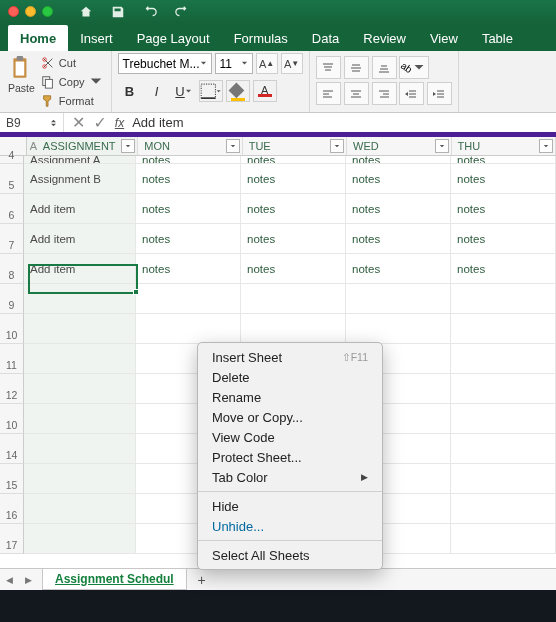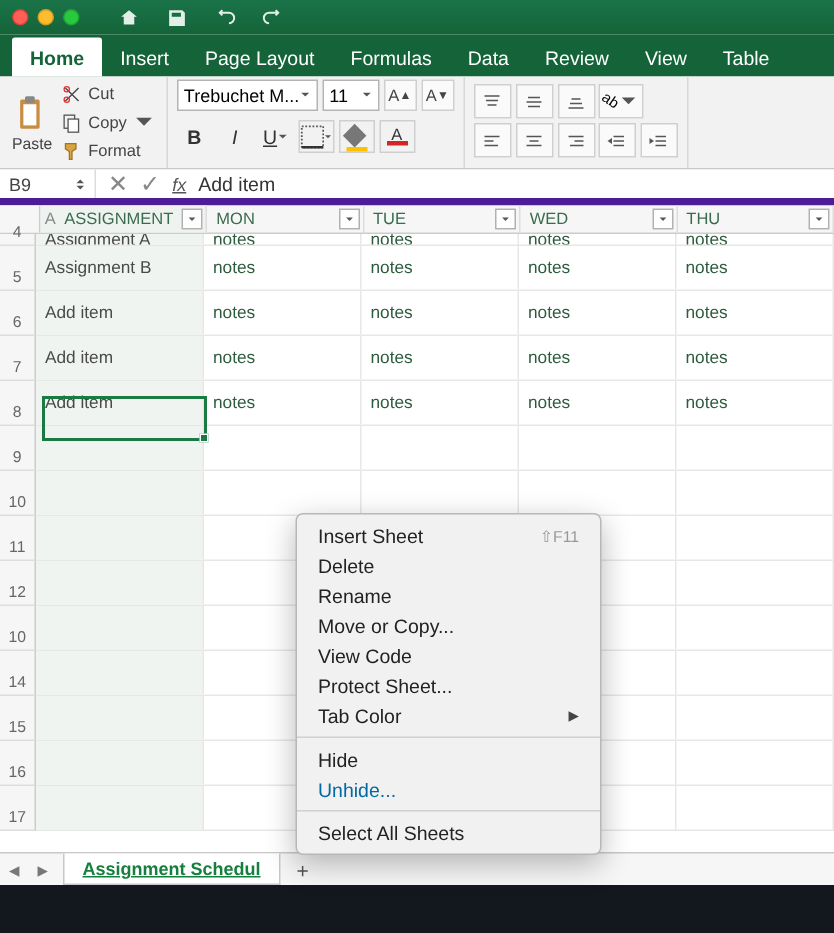--- a/index.html
+++ b/index.html
@@ -15,21 +15,21 @@
 .tb-icons svg { width: 14px; height: 14px; display: block; }
 
 
 .ribtabs { height: 28px; background: #156339; display: flex; align-items: flex-end; padding-left: 8px; color: #fff; font-size: 13px; }
 .ribtab { padding: 6px 12px 5px; cursor: pointer; }
 .ribtab.active { background: #fff; color: #156339; font-weight: 600; border-radius: 2px 2px 0 0; }
 
 
 .ribbon { height: 62px; background: #f2f2f2; border-bottom: 1px solid #c8c8c8; display: flex; }
 .group { border-right: 1px solid #d7d7d7; padding: 2px 6px; display: flex; align-items: flex-start; gap: 2px; }
-.clip-col { display: flex; flex-direction: column; align-items: center; justify-content: center; height: 100%; padding: 2px 2px 0; cursor: pointer; }
+.clip-col { display: flex; flex-direction: column; align-items: center; justify-content: flex-start; height: 100%; padding: 2px 2px 0; cursor: pointer; }
 .clip-col svg { width: 26px; height: 26px; }
 .clip-lbl { font-size: 10.5px; color: #444; margin-top: 1px; }
 .stack { display: flex; flex-direction: column; gap: 1px; padding-top: 1px; }
 .mini { display: flex; align-items: center; gap: 4px; font-size: 11px; color: #444; padding: 1px 2px; cursor: pointer; height: 18px; }
 .mini svg { width: 14px; height: 14px; }
 .dd { width: 7px; height: 7px; }
 
 .fontrow { display: flex; gap: 3px; align-items: center; margin-bottom: 4px; }
 .combo { background: #fff; border: 1px solid #b4b4b4; height: 21px; display: flex; align-items: center; padding: 0 4px; font-size: 12px; justify-content: space-between; cursor: pointer; }
 .fontname { width: 94px; }
@@ -83,21 +83,21 @@
 
 
 .sheetbar { position: absolute; left: 0; right: 0; bottom: 32px; height: 22px; background: #f6f6f6; border-top: 1px solid #c8c8c8; display: flex; align-items: center; }
 .navbtn { width: 19px; height: 100%; display: flex; align-items: center; justify-content: center; color: #777; cursor: pointer; font-size: 9px; }
 .sheettab { height: 100%; background: #fff; border: 1px solid #c8c8c8; border-top: none; padding: 0 12px; display: flex; align-items: center; font-size: 12px; color: #15803d; font-weight: 600; text-decoration: underline; cursor: pointer; margin-left: 4px; }
 .addsheet { width: 22px; height: 100%; display: flex; align-items: center; justify-content: center; color: #555; font-size: 14px; cursor: pointer; margin-left: 4px; }
 
 .statusbar { position: absolute; left: 0; right: 0; bottom: 0; height: 32px; background: #13181e; }
 
 
-.ctxmenu { position: absolute; background: #f1f1f1; border: 1px solid #b8b8b8; border-radius: 5px; box-shadow: 0 6px 20px rgba(0,0,0,0.28); padding: 4px 0; font-size: 13px; color: #222; width: 204px; }
+.ctxmenu { position: absolute; background: #f1f1f1; border: 1px solid #b8b8b8; border-radius: 5px; box-shadow: 0 6px 20px rgba(0,0,0,0.28); padding: 4px 0; font-size: 13px; color: #222; width: 186px; }
 .ctxitem { padding: 3px 14px; display: flex; justify-content: space-between; align-items: center; cursor: pointer; height: 20px; }
 .ctxitem.disabled { color: #0369a1; cursor: default; }
 .ctxsep { height: 1px; background: #d0d0d0; margin: 4px 0; }
 .ctxshort { font-size: 10.5px; color: #999; }
 .ctxarrow { font-size: 9px; color: #444; }
 
 
 .tri { fill: #555; }
 </style>
 </head>

